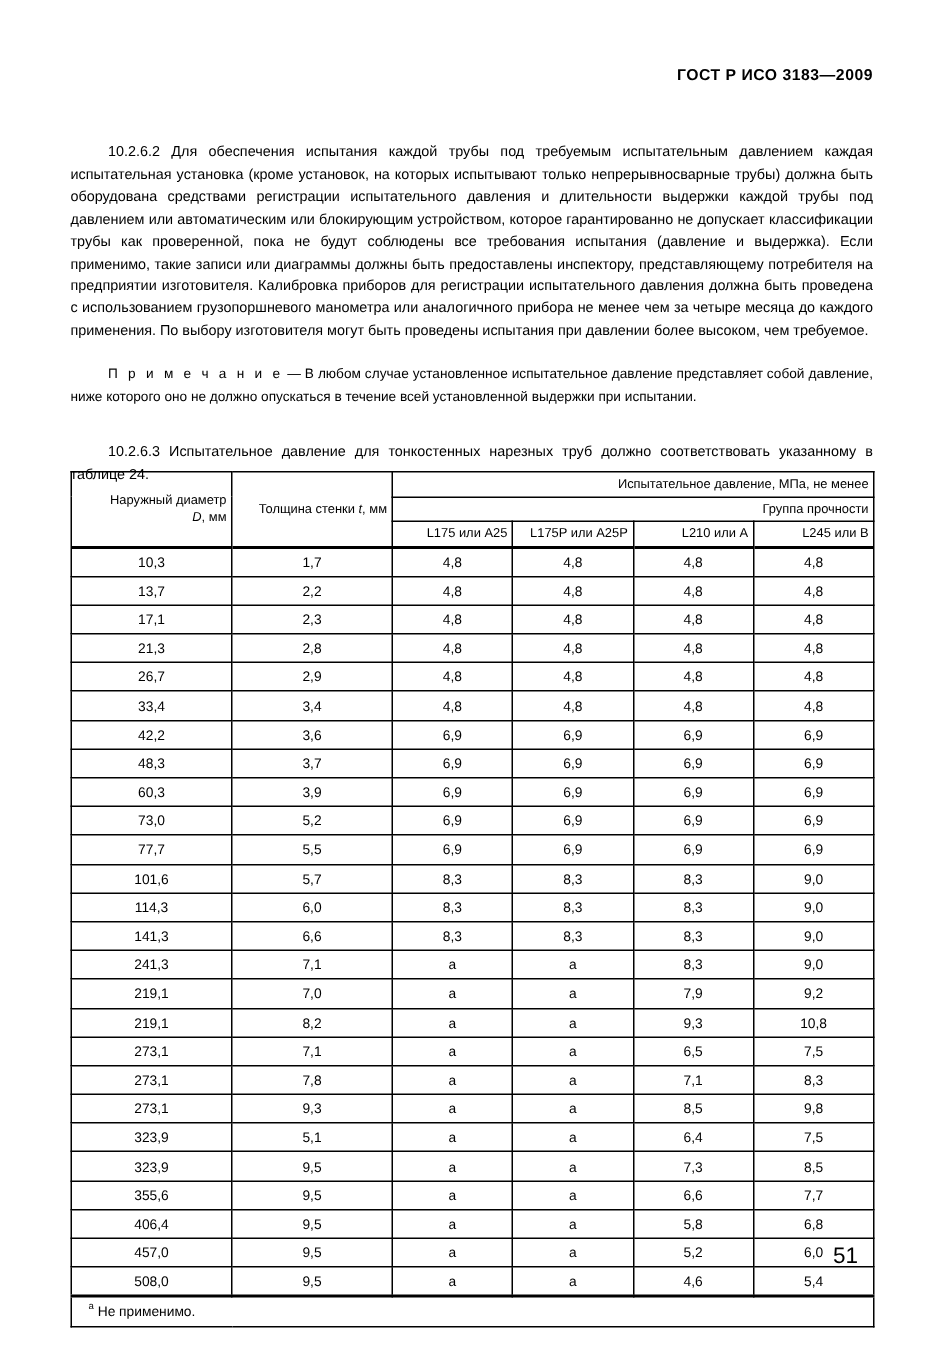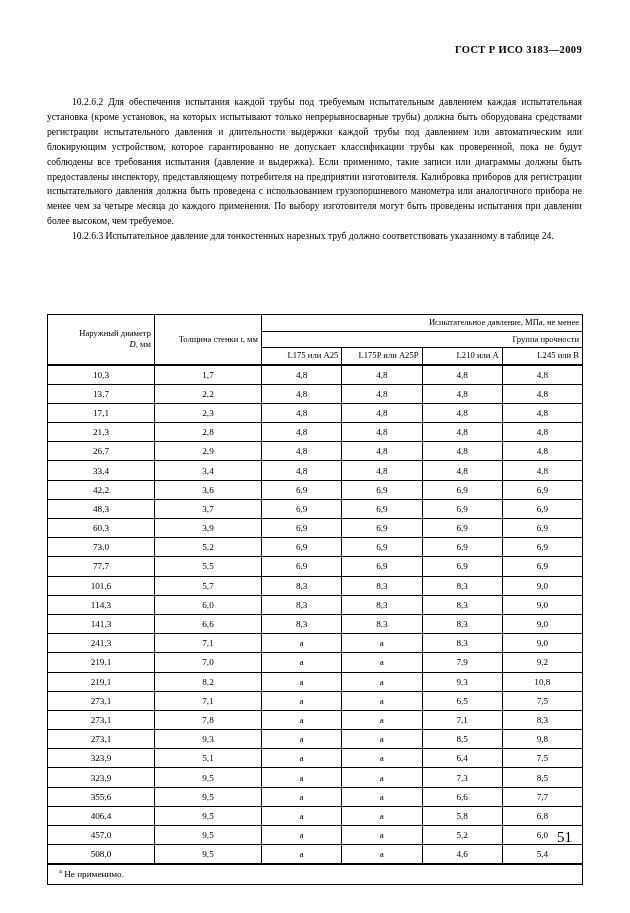--- a/index.html
+++ b/index.html
@@ -14,21 +14,20 @@
     font-family: "Liberation Sans", sans-serif;
     color: #000000;
     overflow: hidden;
   }
 
   .page {
     position: absolute;
     left: 0; top: 0;
     width: 630px;
     height: 913px;
-    font-family: Liberation Serif, serif;
   }
 
   
   .runhead {
     position: absolute;
     top: 44px;
     right: 48px;
     font-size: 10.5px;
     font-weight: bold;
     letter-spacing: 0.35px;
@@ -51,21 +50,21 @@
     hyphens: manual;
   }
   p.note {
     margin: 13px 0 0 0;
     font-size: 9.1px;
     line-height: 14.6px;
     text-align: justify;
     text-indent: 25px;
   }
   p.body2 {
-    margin: 0 0 0 0;
+    margin: 24px 0 0 0;
     font-size: 9.6px;
     line-height: 14.9px;
     text-align: justify;
     text-indent: 25px;
   }
   .spaced {
     letter-spacing: 2.1px;
   }
 
   
@@ -151,20 +150,21 @@
 </style>
 </head>
 <body>
 
 <div class="page">
 
   <div class="runhead">ГОСТ Р ИСО 3183—2009</div>
 
   <div class="content">
     <p class="body">10.2.6.2 Для обеспечения испытания каждой трубы под требуемым испытательным давлением каждая испытательная установка (кроме установок, на которых испытывают только непрерывносварные трубы) должна быть оборудована средствами регистрации испытательного давления и длительности выдержки каждой трубы под давлением или автоматическим или блокирующим устройством, которое гарантированно не допускает классификации трубы как проверенной, пока не будут соблюдены все требования испытания (давление и выдержка). Если применимо, такие записи или диаграммы должны быть предоставлены инспектору, представляющему потребителя на предприятии изготовителя. Калибровка приборов для регистрации испытательного давления должна быть проведена с использованием грузопоршневого манометра или аналогичного прибора не менее чем за четыре месяца до каждого применения. По выбору изготовителя могут быть проведены испытания при давлении более высоком, чем требуемое.</p>
+    <p class="note"><span class="spaced">П р и м е ч а н и е</span><span> — В любом случае установленное испытательное давление представляет собой давление, ниже которого оно не должно опускаться в течение всей установленной выдержки при испытании.</span></p>
     <p class="body2">10.2.6.3 Испытательное давление для тонкостенных нарезных труб должно соответствовать указанному в таблице 24.</p>
   </div>
 
 
   <div class="tbl-wrap">
     <table class="gost">
       <colgroup>
         <col class="c-od">
           <col class="c-wt">
           <col class="c-p">

